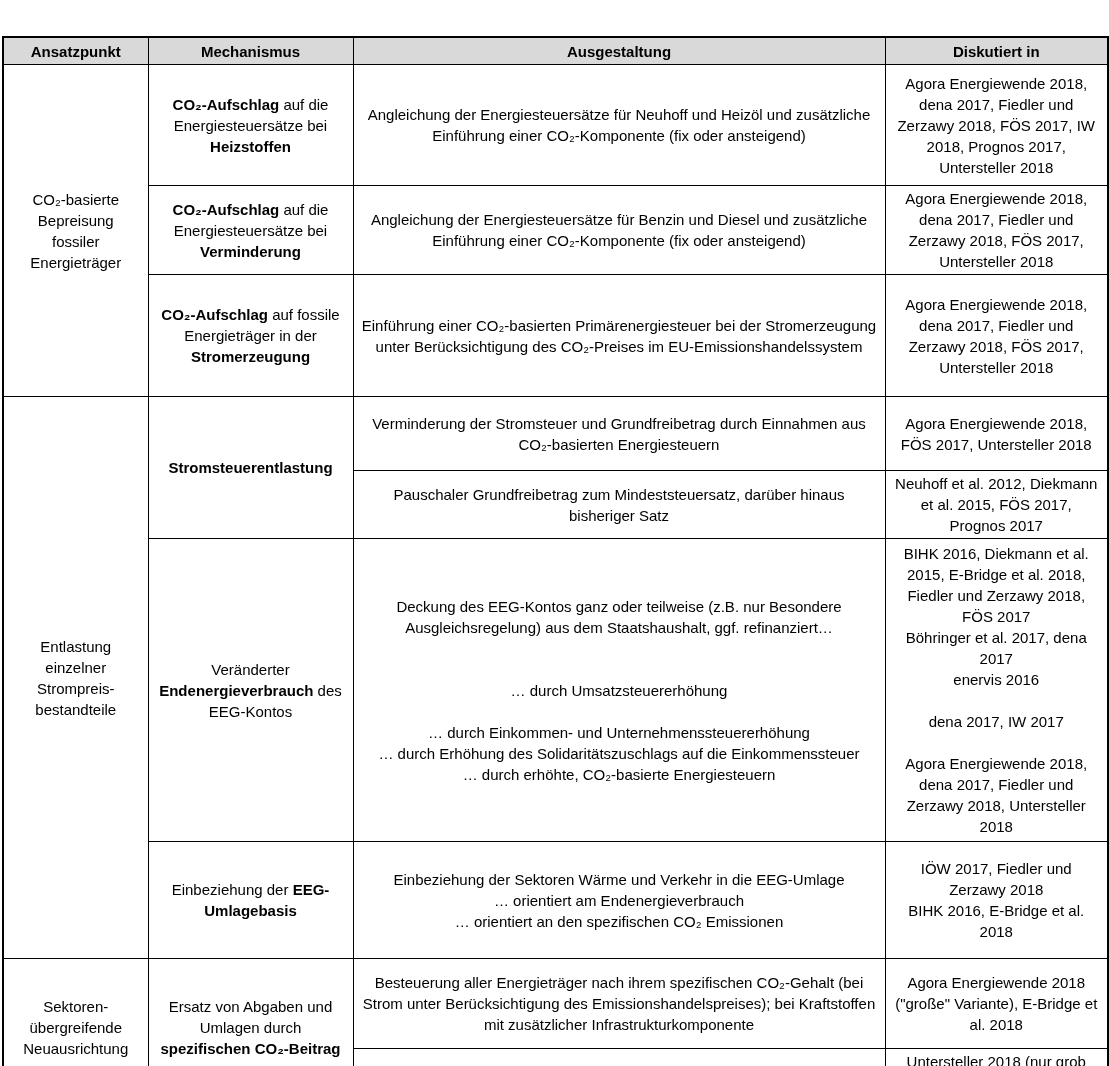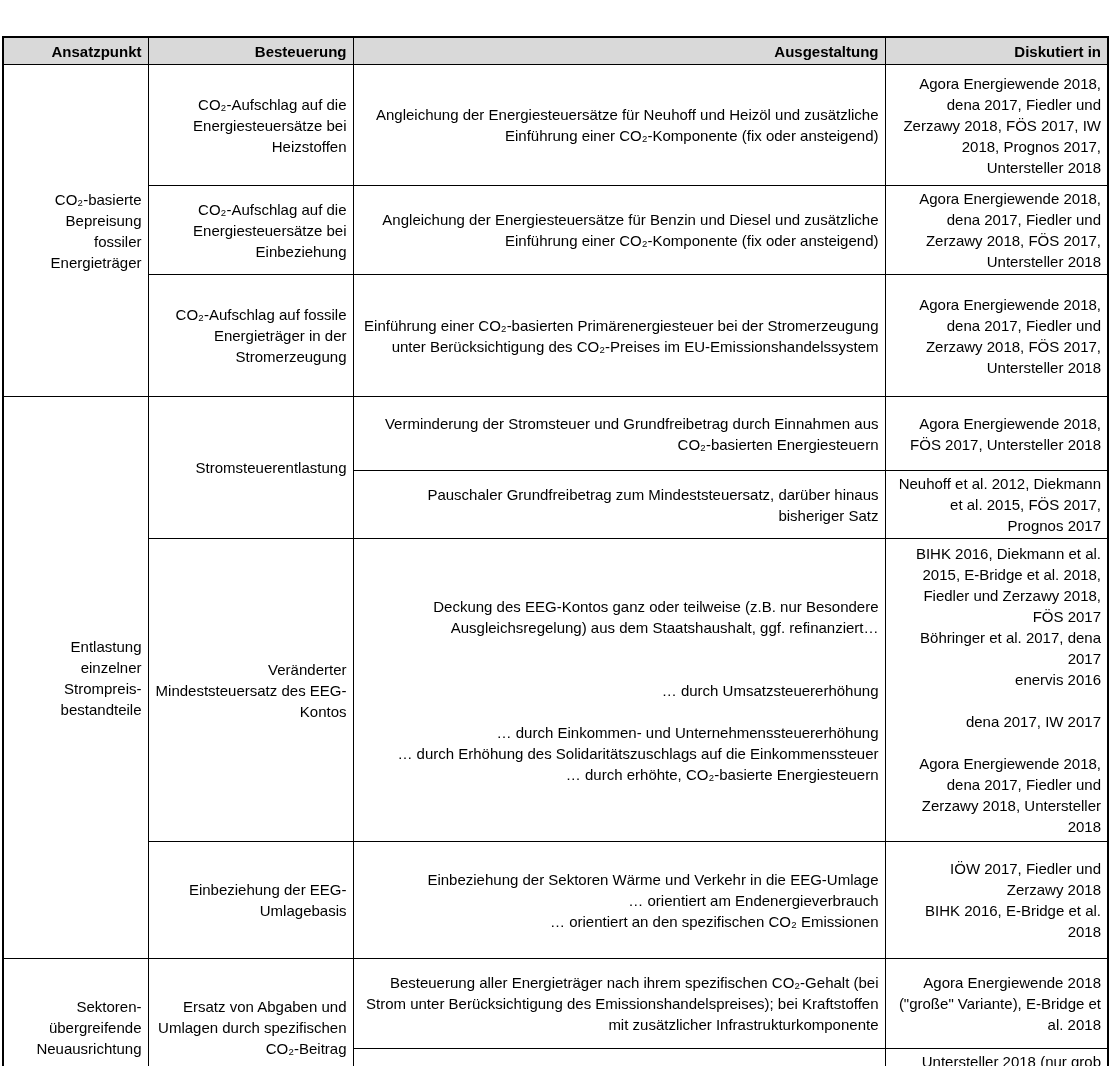--- a/index.html
+++ b/index.html
@@ -19,30 +19,30 @@
     table-layout: fixed;
     width: 1105px;
     margin: 36px 2px 0 2px;
     border: 2px solid #000000;
   }
   .doc-table th,
   .doc-table td {
     border: 1px solid #000000;
     padding: 2px 6px 2px 6px;
     vertical-align: middle;
-    text-align: right;
+    text-align: center;
     white-space: pre-wrap;
     overflow: hidden;
   }
   .doc-table th {
     background: #d9d9d9;
     font-weight: bold;
     height: 22px;
   }
-  .doc-table b { font-weight: normal; }
+  .doc-table b { font-weight: bold; }
   tr.r1 { height: 121px; }
   tr.r2 { height: 87px; }
   tr.r3 { height: 122px; }
   tr.r4 { height: 74px; }
   tr.r5 { height: 66px; padding-left: 45px; }
   tr.r6 { height: 303px; }
   tr.r7 { height: 117px; }
   tr.r8 { height: 90px; }
   tr.r9 { height: 38px; }
 </style>
@@ -52,36 +52,36 @@
 <table class="doc-table">
   <colgroup>
     <col style="width:145px">
     <col style="width:205px">
     <col style="width:532px">
     <col style="width:223px">
   </colgroup>
   <tbody>
       <tr class="r0">
     <th>Ansatzpunkt</th>
-    <th>Besteuerung</th>
+    <th>Mechanismus</th>
     <th>Ausgestaltung</th>
     <th>Diskutiert in</th>
   </tr>
 
   <tr class="r1">
     <td rowspan="3"><span>CO₂-basierte
 Bepreisung
 fossiler
 Energieträger</span></td>
     <td><b>CO₂-Aufschlag</b><span> auf die Energiesteuersätze bei </span><b>Heizstoffen</b></td>
     <td><span>Angleichung der Energiesteuersätze für Neuhoff und Heizöl und zusätzliche Einführung einer CO₂-Komponente (fix oder ansteigend)</span></td>
     <td><span>Agora Energiewende 2018, dena 2017, Fiedler und Zerzawy 2018, FÖS 2017, IW 2018, Prognos 2017, Untersteller 2018</span></td>
   </tr>
   <tr class="r2">
-    <td><b>CO₂-Aufschlag</b><span> auf die Energiesteuersätze bei </span><b>Einbeziehung</b></td>
+    <td><b>CO₂-Aufschlag</b><span> auf die Energiesteuersätze bei </span><b>Verminderung</b></td>
     <td><span>Angleichung der Energiesteuersätze für Benzin und Diesel und zusätzliche Einführung einer CO₂-Komponente (fix oder ansteigend)</span></td>
     <td><span>Agora Energiewende 2018, dena 2017, Fiedler und Zerzawy 2018, FÖS 2017, Untersteller 2018</span></td>
   </tr>
   <tr class="r3">
     <td><b>CO₂-Aufschlag</b><span> auf fossile Energieträger in der </span><b>Stromerzeugung</b></td>
     <td><span>Einführung einer CO₂-basierten Primärenergiesteuer bei der Stromerzeugung unter Berücksichtigung des CO₂-Preises im EU-Emissionshandelssystem</span></td>
     <td><span>Agora Energiewende 2018, dena 2017, Fiedler und Zerzawy 2018, FÖS 2017, Untersteller 2018</span></td>
   </tr>
 
   <tr class="r4">
@@ -91,21 +91,21 @@
 bestandteile</span></td>
     <td rowspan="2"><b>Stromsteuerentlastung</b></td>
     <td><span>Verminderung der Stromsteuer und Grundfreibetrag durch Einnahmen aus CO₂-basierten Energiesteuern</span></td>
     <td><span>Agora Energiewende 2018, FÖS 2017, Untersteller 2018</span></td>
   </tr>
   <tr class="r5">
     <td><span>Pauschaler Grundfreibetrag zum Mindeststeuersatz, darüber hinaus bisheriger Satz</span></td>
     <td><span>Neuhoff et al. 2012, Diekmann et al. 2015, FÖS 2017, Prognos 2017</span></td>
   </tr>
   <tr class="r6">
-    <td><span>Veränderter </span><b>Mindeststeuersatz</b><span> des EEG-Kontos</span></td>
+    <td><span>Veränderter </span><b>Endenergieverbrauch</b><span> des EEG-Kontos</span></td>
     <td><span>Deckung des EEG-Kontos ganz oder teilweise (z.B. nur Besondere Ausgleichsregelung) aus dem Staatshaushalt, ggf. refinanziert…
 
 
 … durch Umsatzsteuererhöhung
 
 … durch Einkommen- und Unternehmenssteuererhöhung
 … durch Erhöhung des Solidaritätszuschlags auf die Einkommenssteuer
 … durch erhöhte, CO₂-basierte Energiesteuern</span></td>
     <td><span>BIHK 2016, Diekmann et al. 2015, E-Bridge et al. 2018, Fiedler und Zerzawy 2018, FÖS 2017
 Böhringer et al. 2017, dena 2017

